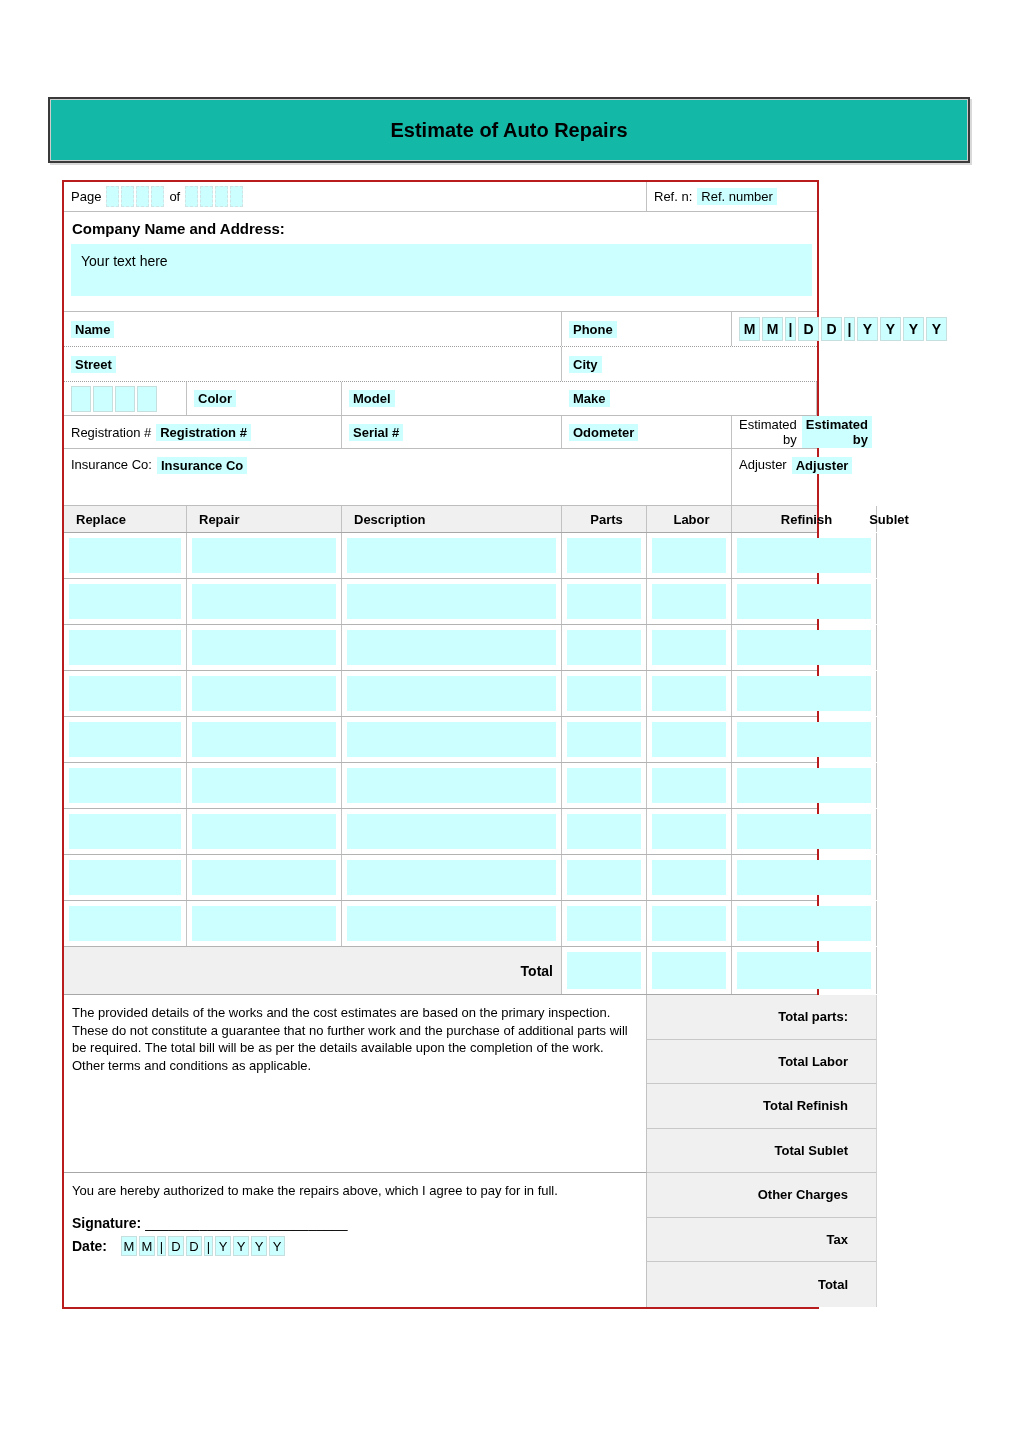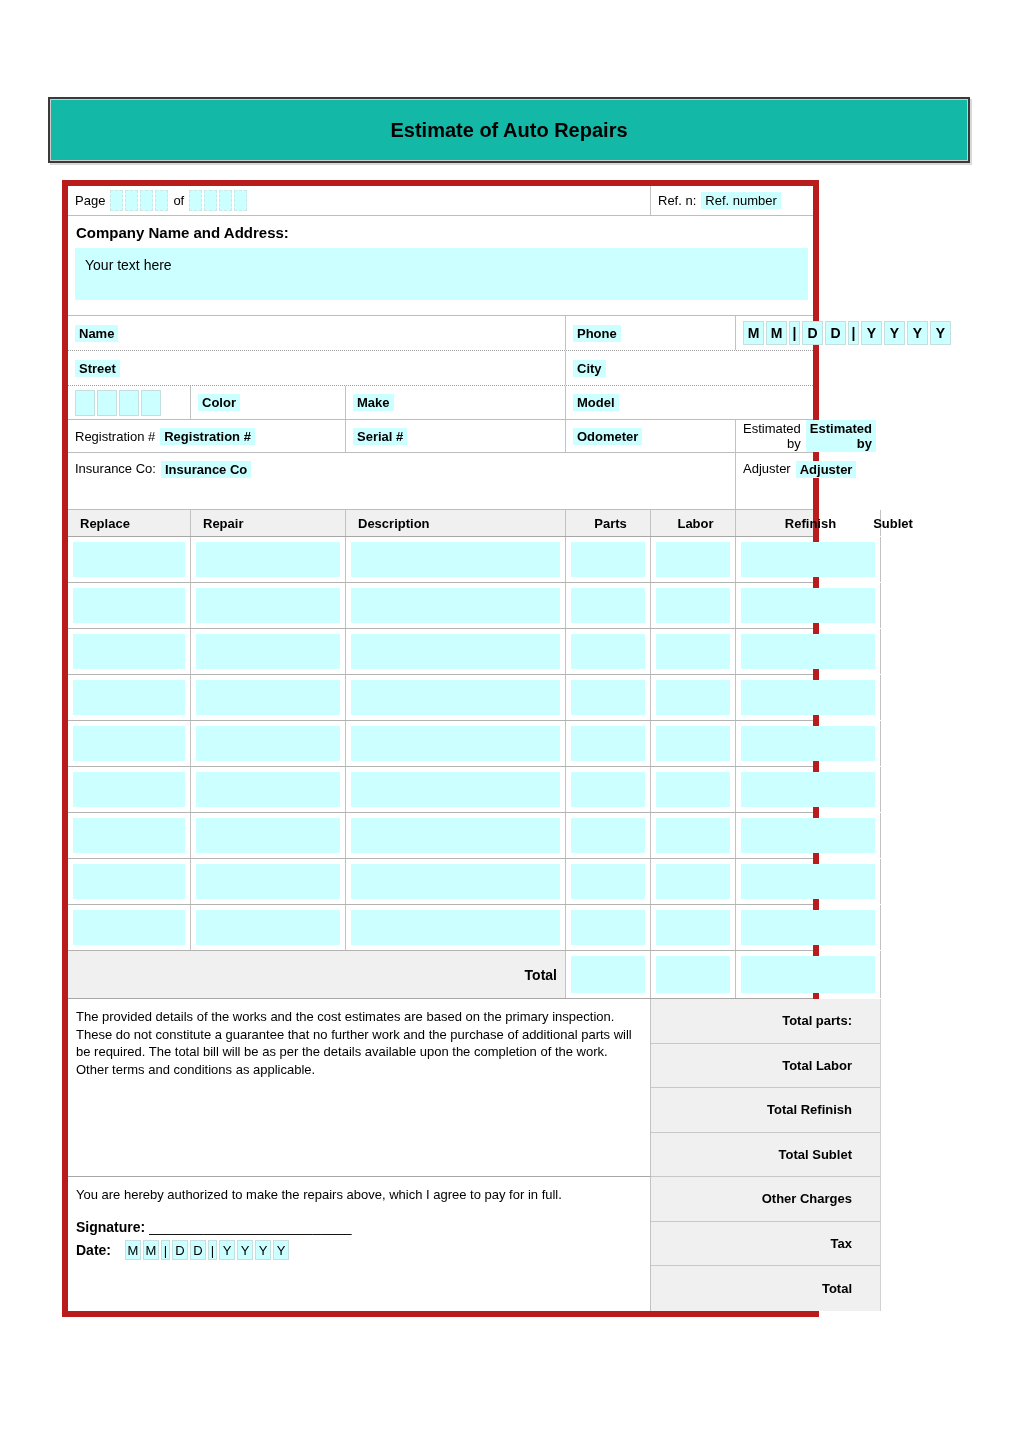--- a/index.html
+++ b/index.html
@@ -17,21 +17,21 @@
     position:absolute; left:48px; top:97px; width:922px; height:66px;
     background:#14b8a6; border:2px solid #3a3a3a;
     box-shadow: inset 0 0 0 1px #cdcdcd, 2px 2px 0 rgba(0,0,0,0.15);
     display:flex; align-items:center; justify-content:center;
   }
   .title-box h1 { margin:0; font-size:20px; font-weight:bold; }
 
   
   .form {
     position:absolute; left:62px; top:180px; width:757px;
-    border:6px solid #b91c1c; background:#fff; font-size:13px;
+    border:2px solid #b91c1c; background:#fff; font-size:13px;
   }
   .grid { display:grid; }
   .row { border-bottom:1px solid #bdbdbd; }
   .row.dotted { border-bottom:1px dotted #9e9e9e; }
   .cell { border-right:1px solid #c2c2c2; display:flex; align-items:center; padding:0 7px; gap:5px; min-width:0; }
   .cell.no-r { border-right:none; }
   .cell.top { align-items:flex-start; padding-top:8px; }
 
   .r-page  { height:30px; grid-template-columns:583px auto; }
   .r-name  { height:35px; grid-template-columns:498px 170px 242px; }
@@ -166,25 +166,25 @@
       <span class="comb veh">
           <span class="c"></span>
           <span class="c"></span>
           <span class="c"></span>
           <span class="c"></span>
         </span>
     </div>
     <div class="cell">
       <mark class="b">Color</mark>
     </div>
-    <div class="cell">
-      <mark class="b">Make</mark>
-    </div>
     <div class="cell no-r">
       <mark class="b">Model</mark>
+    </div>
+    <div class="cell">
+      <mark class="b">Make</mark>
     </div>
   </div>
 
   <div class="grid row r-reg">
     <div class="cell">
       <span>Registration #</span>
       <mark class="b">Registration #</mark>
     </div>
     <div class="cell">
       <mark class="b">Serial #</mark>

